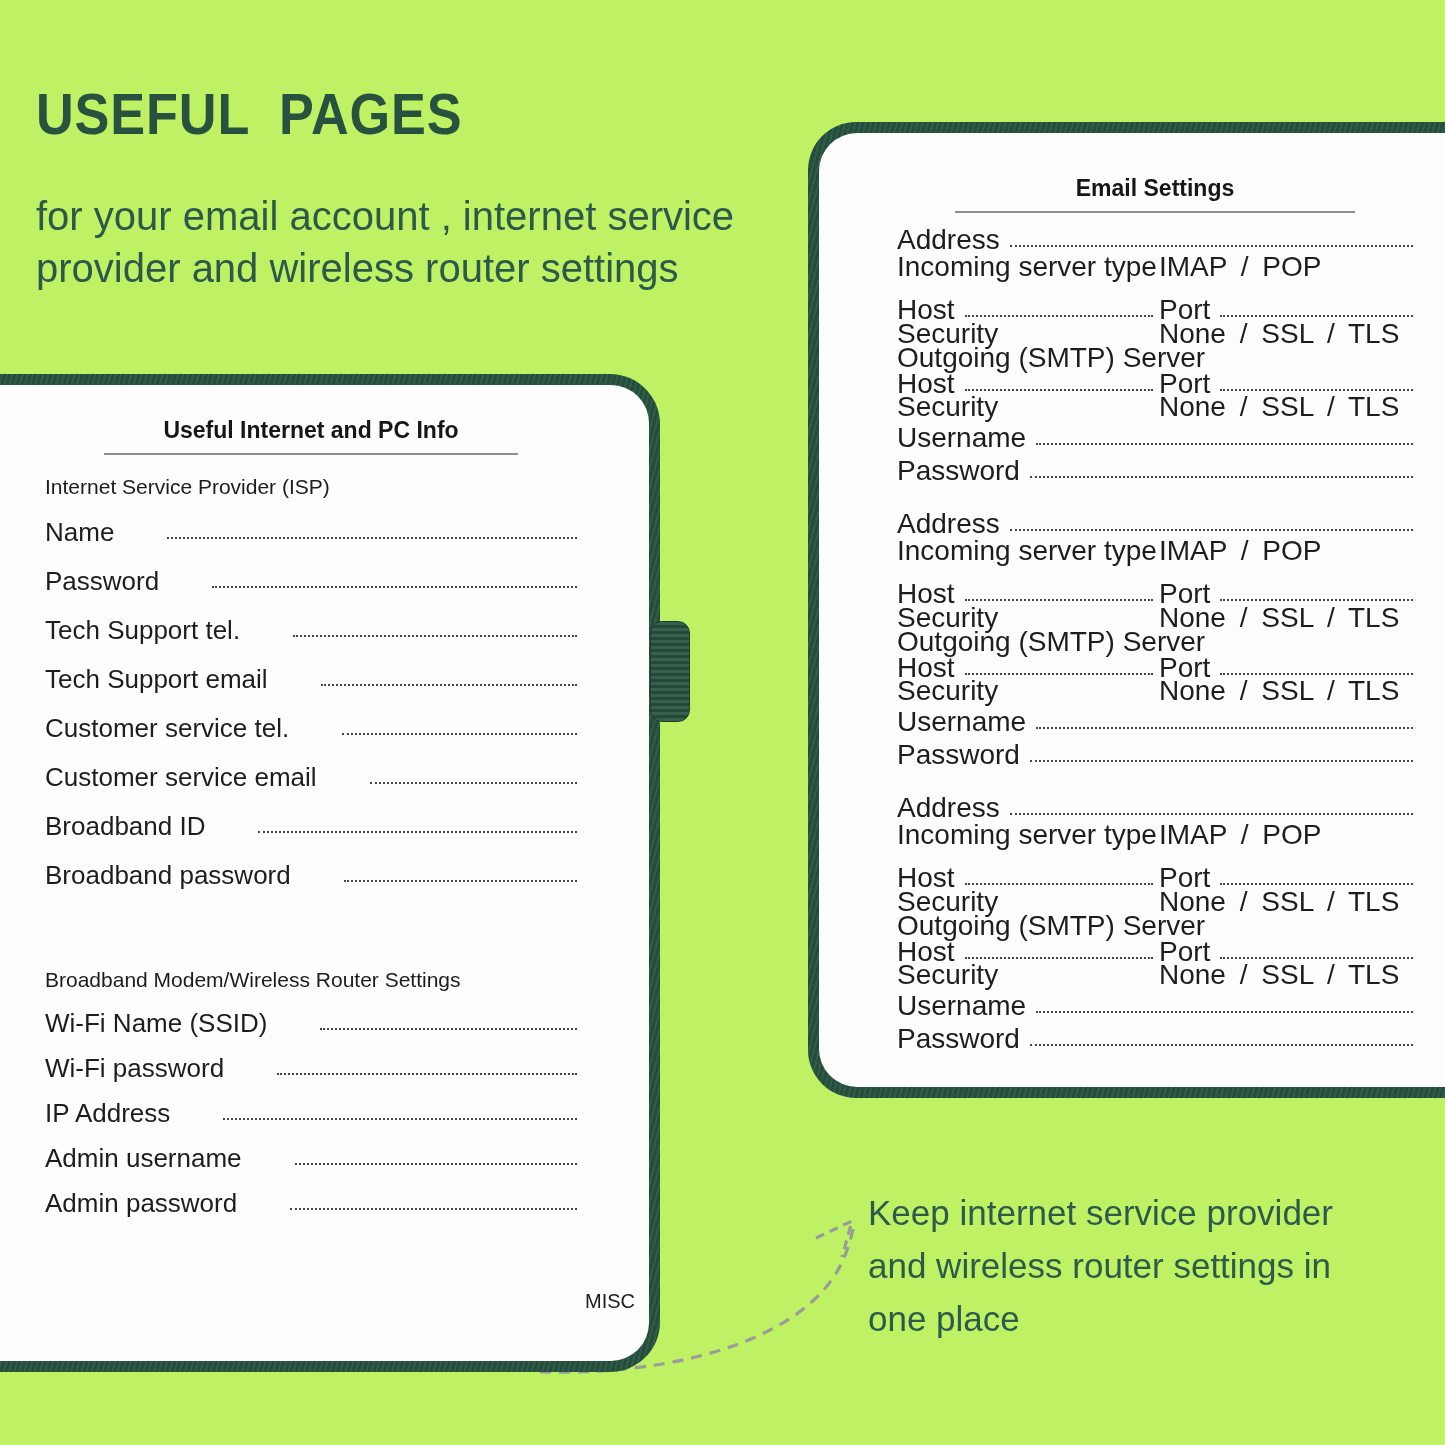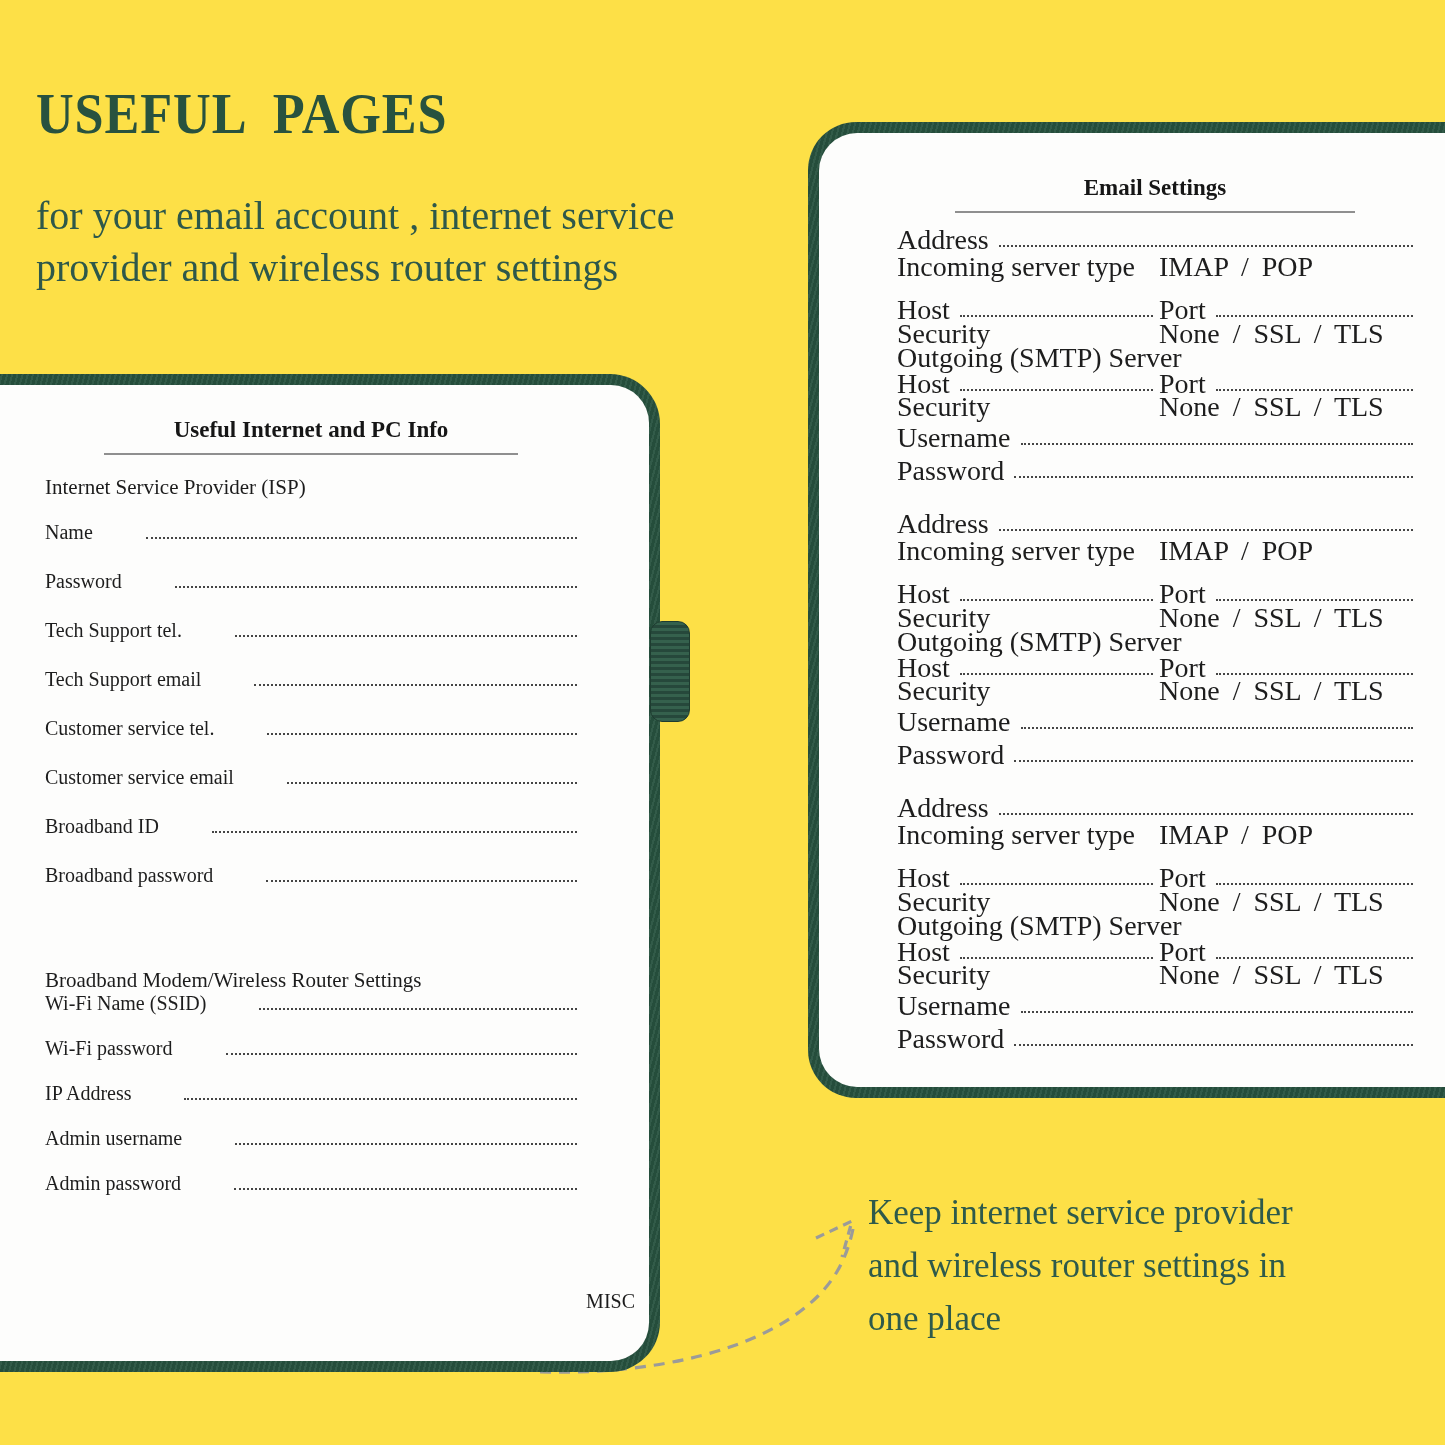--- a/index.html
+++ b/index.html
@@ -1,18 +1,18 @@
 <!DOCTYPE html>
 <html><head>
 <meta charset="utf-8">
 <style>
   html,body{margin:0;padding:0;}
   .canvas{
     position:relative;width:1445px;height:1445px;overflow:hidden;
-    background:#fde047;font-family:Liberation Serif, serif;color:#1d1d1d;
+    background:#bef264;font-family:Liberation Sans, sans-serif;color:#1d1d1d;
   }
   
   .hdr-title{
     position:absolute;left:36px;top:80px;
     font-size:58px;font-weight:700;color:#28523f;
     letter-spacing:1px;word-spacing:16px;white-space:nowrap;
     transform:scaleX(.9);transform-origin:left top;
   }
   .hdr-sub{
     position:absolute;left:36px;top:190px;
@@ -28,24 +28,24 @@
   .sheet{position:absolute;inset:11px;background:#fdfdfc;border-radius:38px;}
   
   .lp-content{position:absolute;left:209px;top:30px;width:532px;}
   .page-title{font-size:23px;font-weight:700;text-align:center;line-height:30px;color:#161616;}
   .title-rule{height:2px;background:#8f8f8f;margin:8px auto 0 auto;}
   .lp-rule{width:414px;}
   .rp-rule{width:400px;}
   .sec-heading{font-size:21px;line-height:24px;color:#1c1c1c;}
   .lp-heading1{margin-top:20px;}
   .lp-heading2{margin-top:82px;}
-  .frow{display:flex;height:22px;font-size:20px;line-height:22px;gap:43px;}
+  .frow{display:flex;height:22px;font-size:26px;line-height:22px;gap:43px;}
   .lp-rows1{margin-top:22px;}
   .lp-rows1 .frow{margin-bottom:27px;}
-  .lp-rows2{}
+  .lp-rows2{margin-top:20px;}
   .lp-rows2 .frow{margin-bottom:23px;}
   .dots{flex:1;border-bottom:2px dotted #454545;margin:0 0 4px 10px;}
   .misc-tab{position:absolute;right:14px;bottom:48px;font-size:20px;color:#1c1c1c;margin-left:12px;}
   
   .pen-loop{
     position:absolute;left:650px;top:621px;width:38px;height:99px;z-index:3;
     border-radius:12px;border:1px solid #1e3c30;
     background:repeating-linear-gradient(180deg,#35614d 0 3px,#26483b 3px 6px);
   }
   

